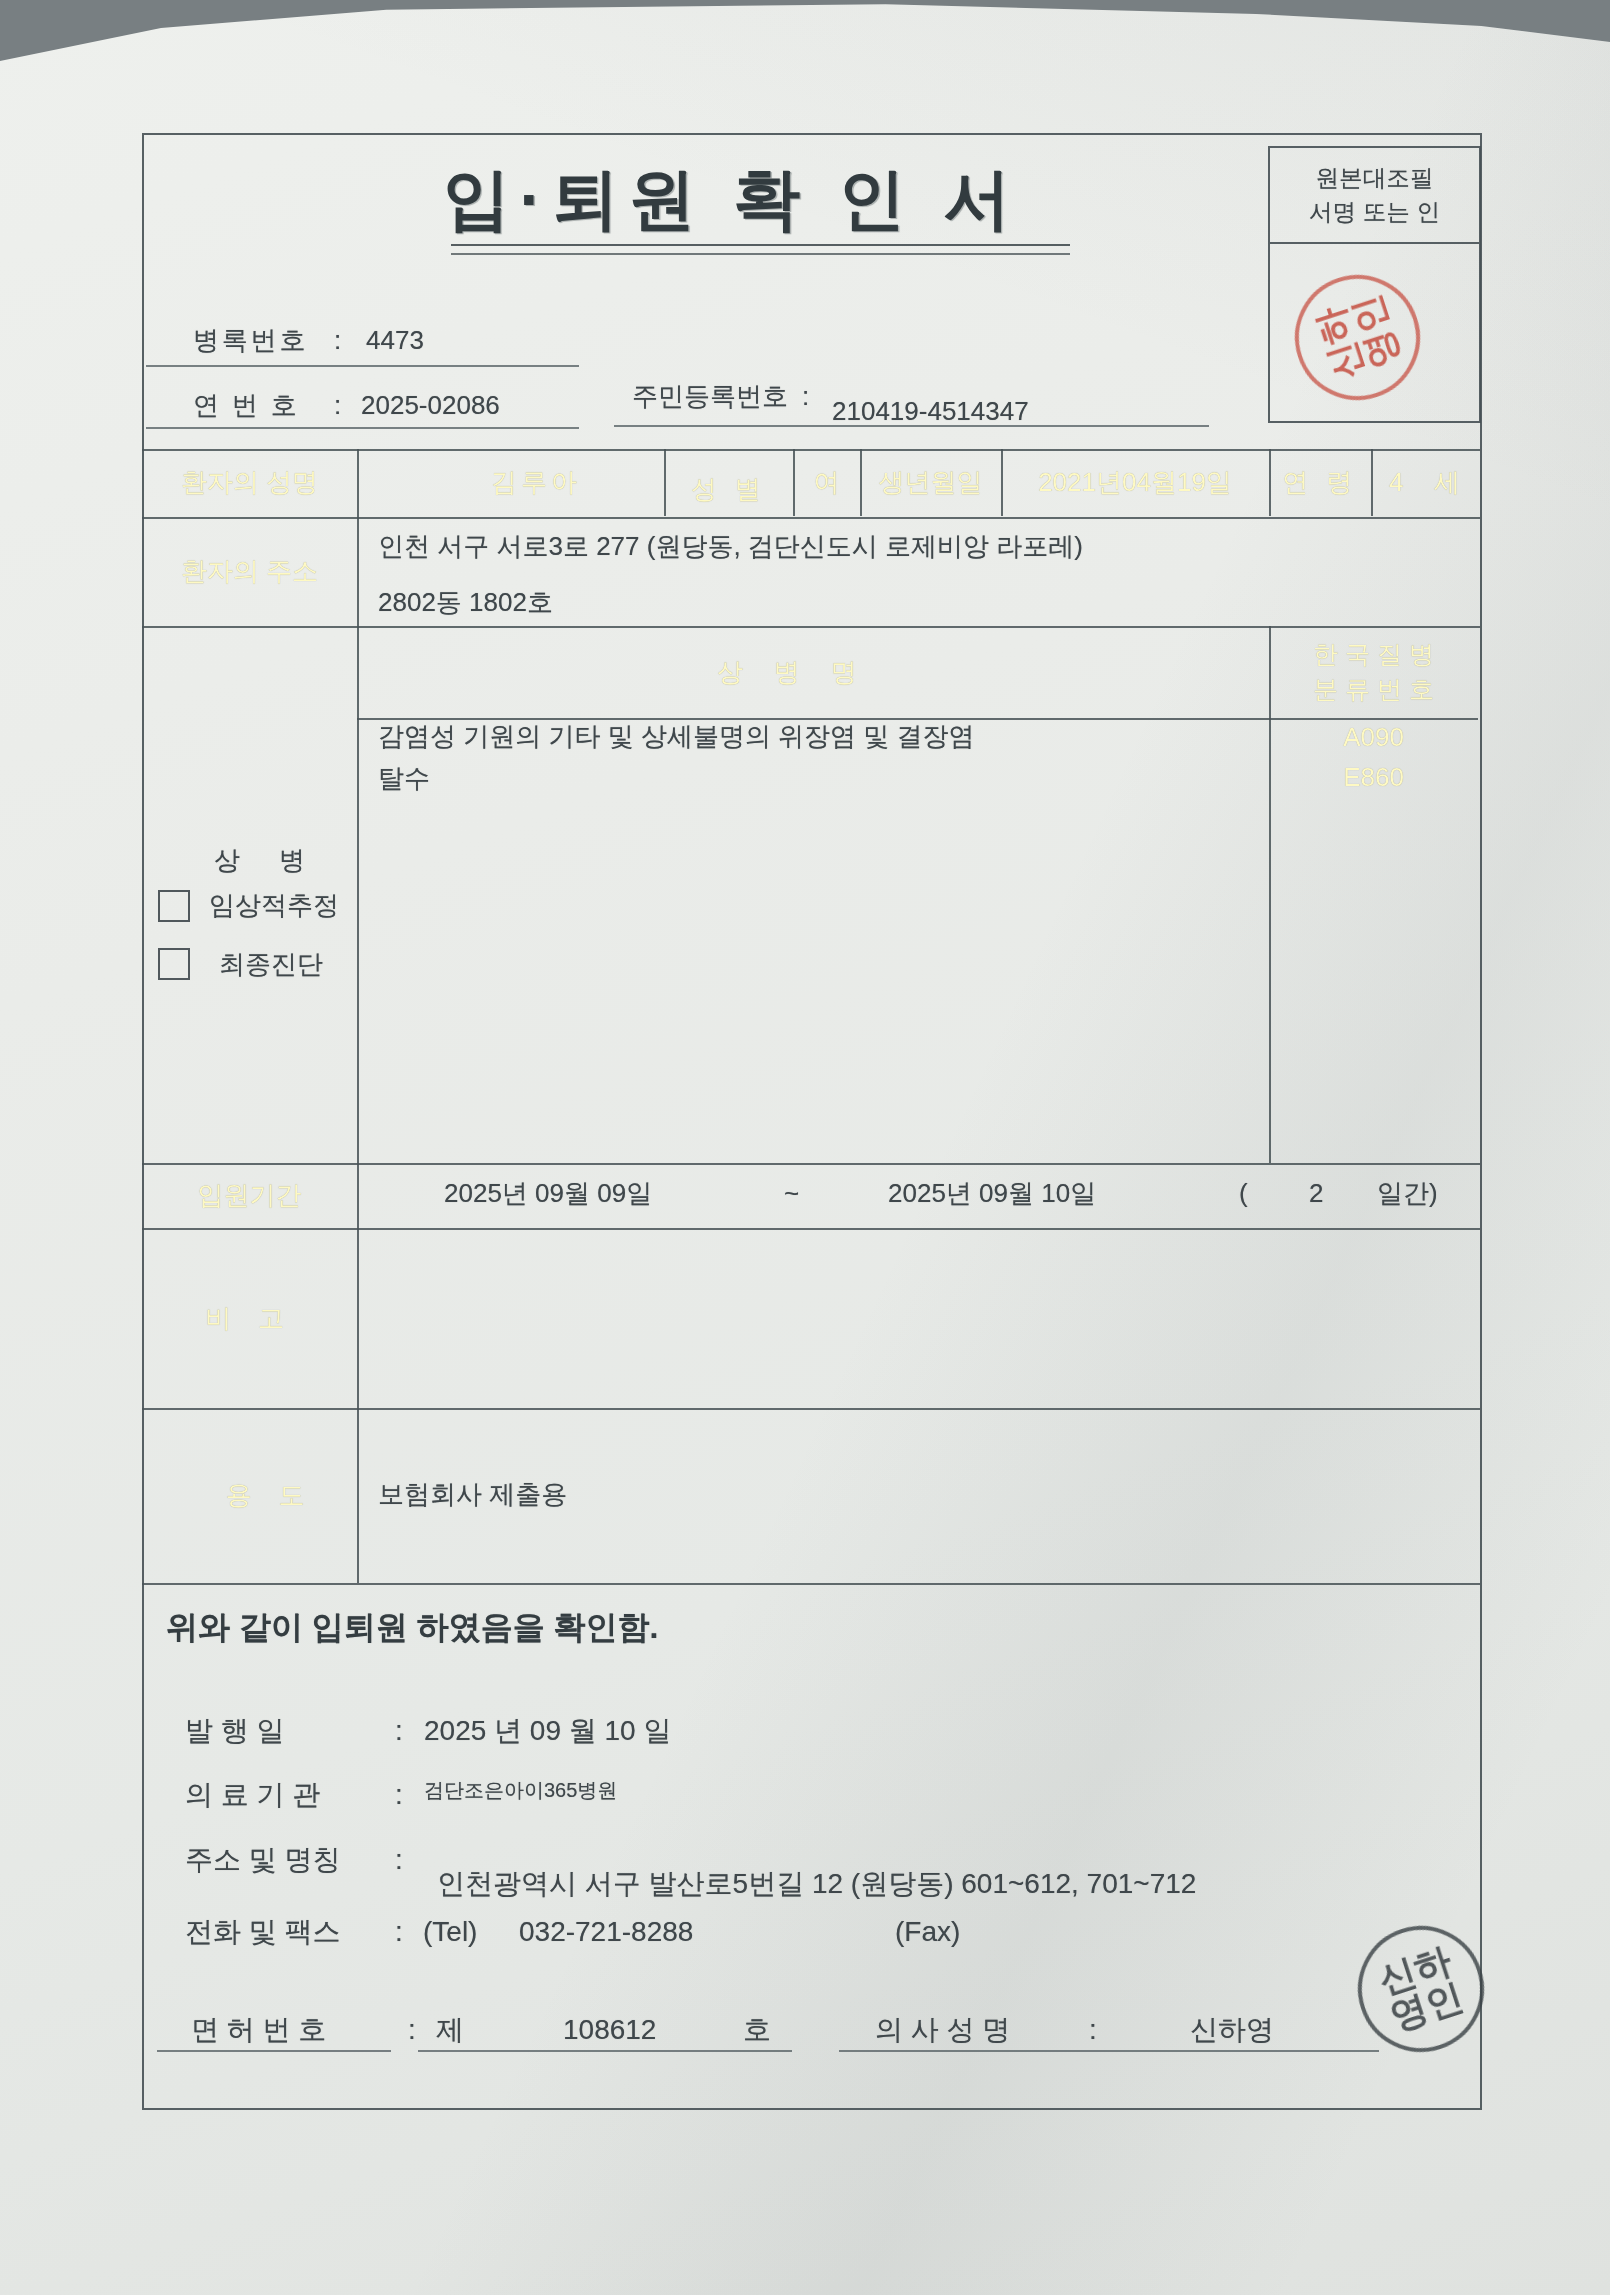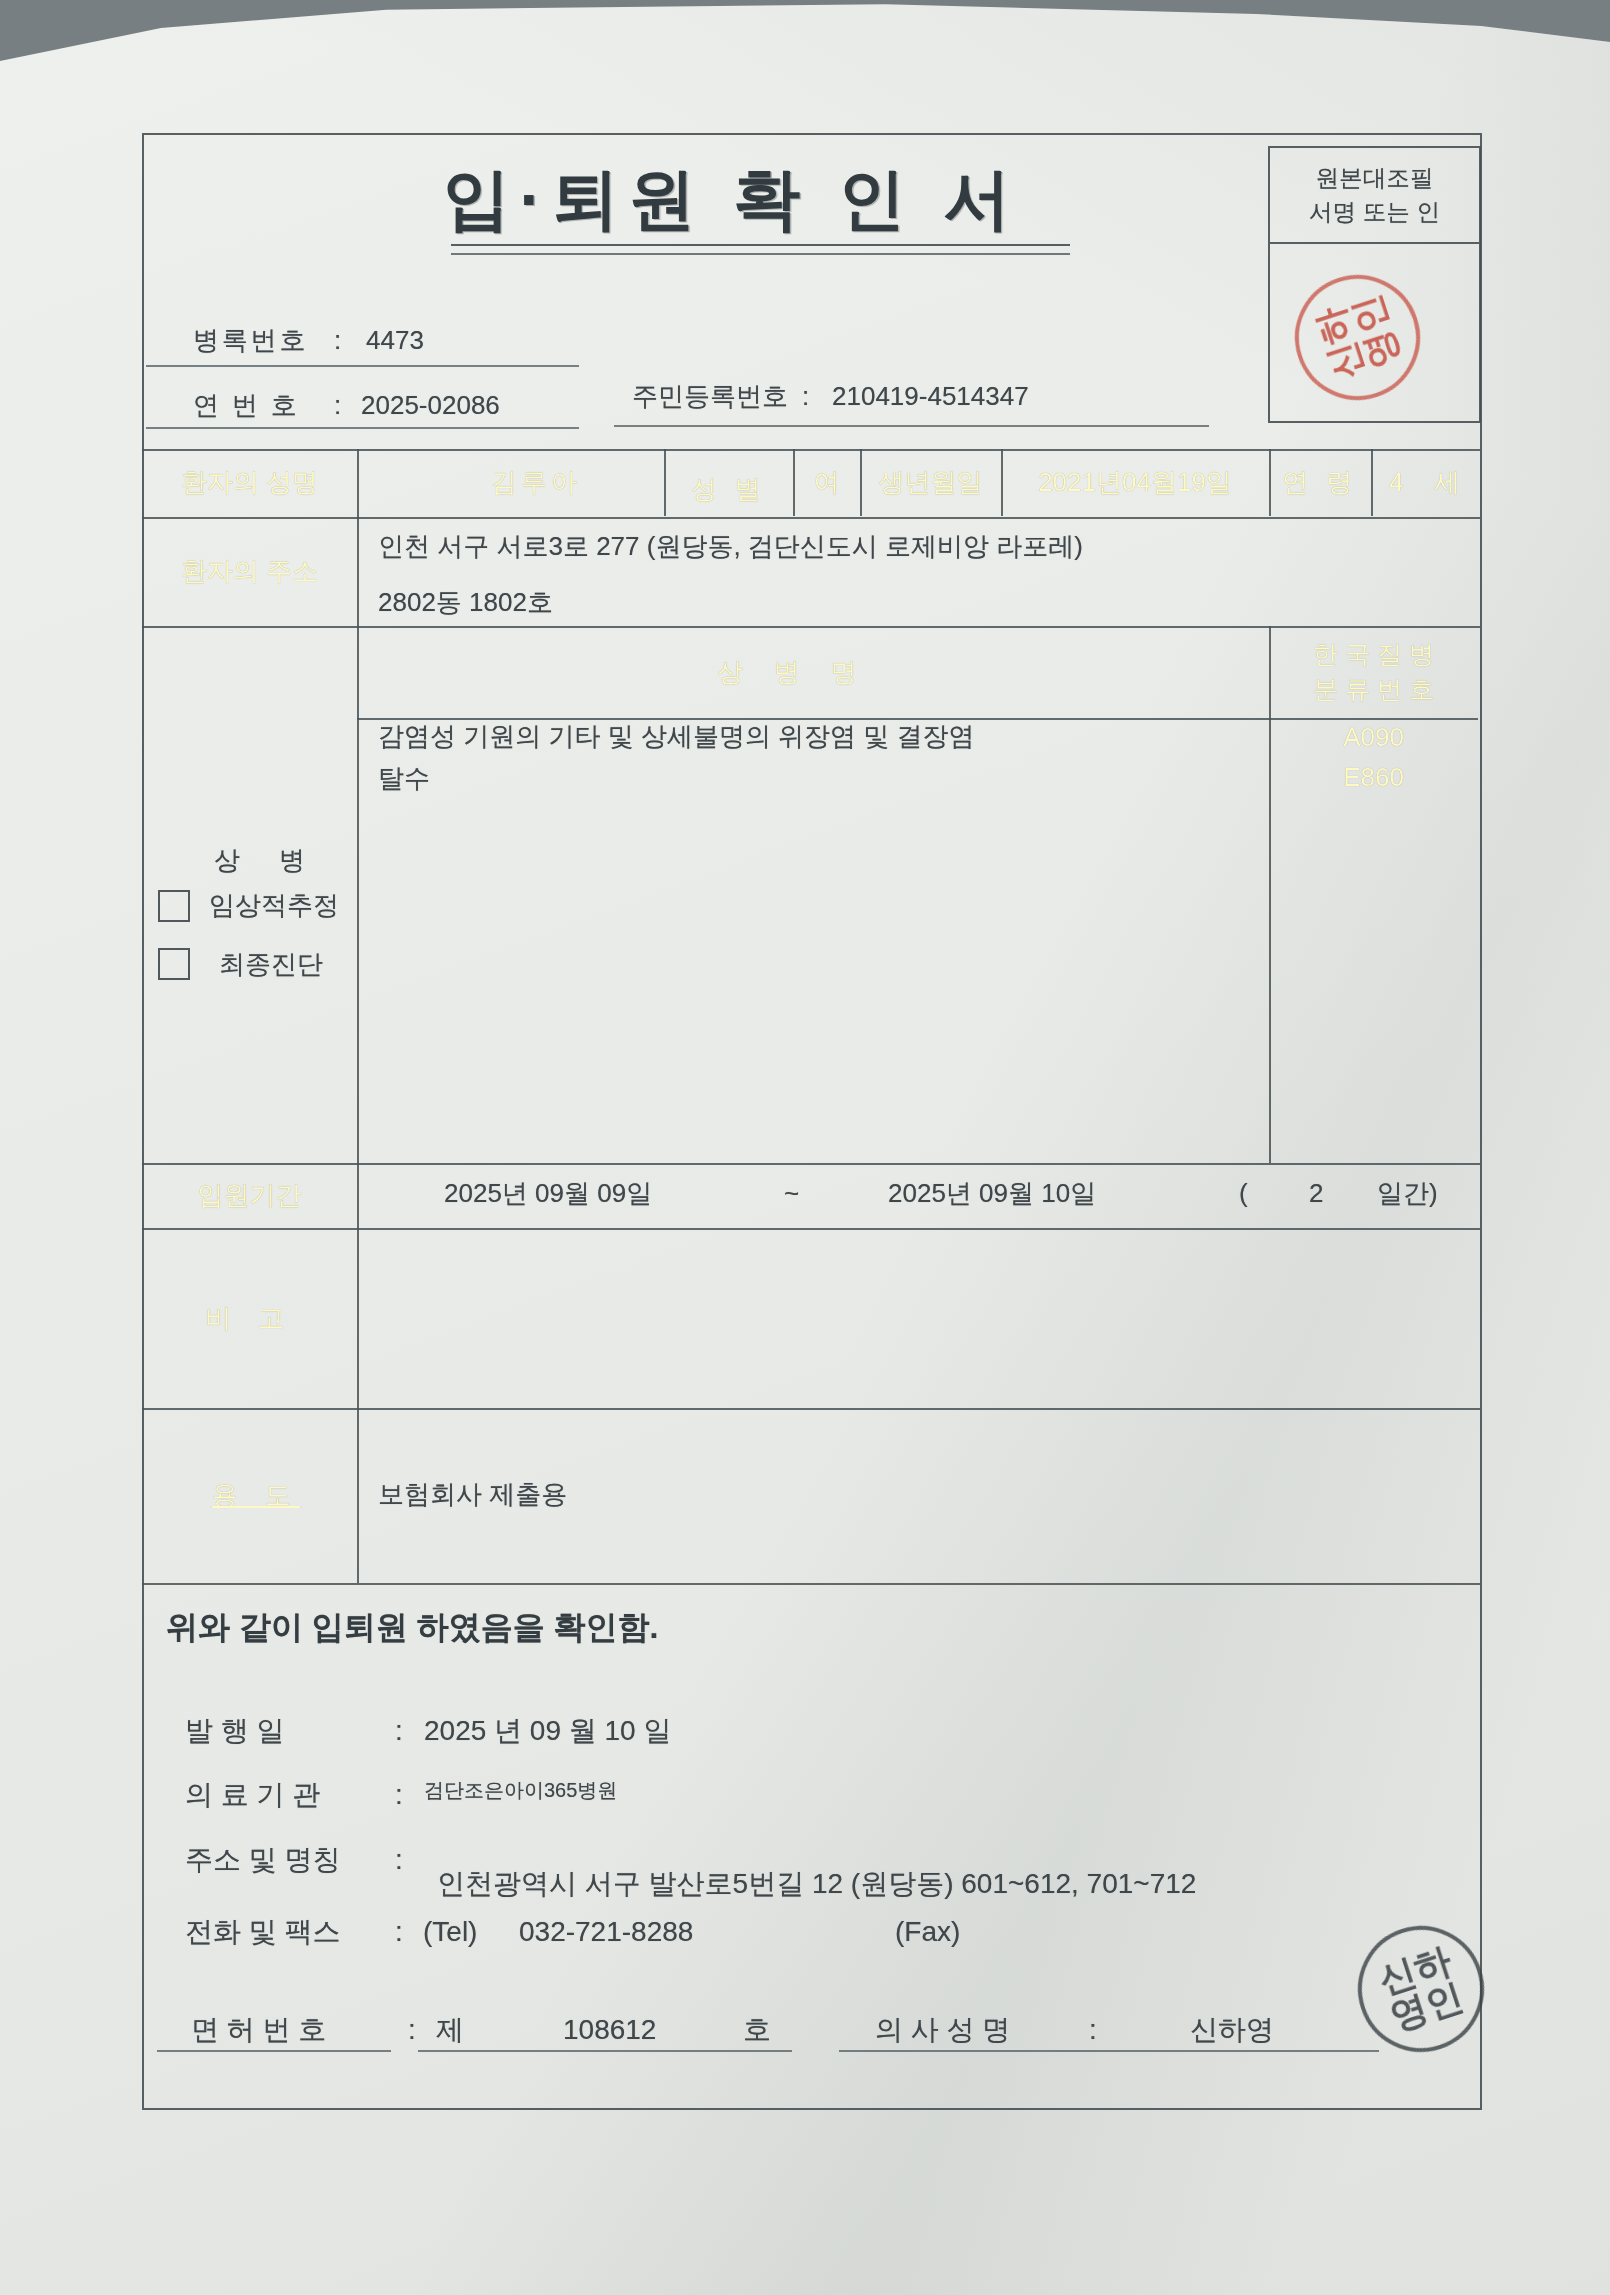--- a/index.html
+++ b/index.html
@@ -76,21 +76,21 @@
 <div class="txt" style="left:366px;top:325px;">4473</div>
 <div class="ul" style="left:146px;top:365px;width:433px;"></div>
 
 <div class="txt" style="left:193px;top:390px;letter-spacing:2.8px;">연 번 호</div>
 <div class="txt" style="left:334px;top:390px;">:</div>
 <div class="txt" style="left:361px;top:390px;">2025-02086</div>
 <div class="ul" style="left:146px;top:427px;width:433px;"></div>
 
 <div class="txt" style="left:632px;top:381px;">주민등록번호</div>
 <div class="txt" style="left:802px;top:381px;">:</div>
-<div class="txt" style="left:832px;top:381px;">210419-4514347</div>
+<div class="txt" style="left:832px;top:396px;">210419-4514347</div>
 <div class="ul" style="left:614px;top:425px;width:595px;"></div>
 
 <div class="hl" style="left:142px;top:449px;width:1338px;"></div>
 <div class="hl" style="left:142px;top:517px;width:1338px;"></div>
 <div class="hl" style="left:142px;top:626px;width:1338px;"></div>
 <div class="hl" style="left:357px;top:718px;width:1121px;"></div>
 <div class="hl" style="left:142px;top:1163px;width:1338px;"></div>
 <div class="hl" style="left:142px;top:1228px;width:1338px;"></div>
 <div class="hl" style="left:142px;top:1408px;width:1338px;"></div>
 <div class="hl" style="left:142px;top:1583px;width:1338px;"></div>
@@ -139,21 +139,21 @@
 <div class="txt" style="left:444px;top:1178px;">2025년  09월  09일</div>
 <div class="txt" style="left:784px;top:1178px;">~</div>
 <div class="txt" style="left:888px;top:1178px;">2025년  09월  10일</div>
 <div class="txt" style="left:1239px;top:1178px;">(</div>
 <div class="txt" style="left:1309px;top:1178px;">2</div>
 <div class="txt" style="left:1377px;top:1178px;">일간)</div>
 
 <div class="cell" style="left:142px;top:1228px;width:215px;height:180px;letter-spacing:9.7px;">비  고</div>
 <div class="txt" style="left:378px;top:1304px;"></div>
 
-<div class="cell" style="left:128px;top:1408px;width:256px;height:175px;letter-spacing:9.7px;text-decoration:underline;">용  도</div>
+<div class="cell" style="left:142px;top:1408px;width:256px;height:175px;letter-spacing:9.7px;">용  도</div>
 <div class="txt" style="left:378px;top:1479px;">보험회사  제출용</div>
 
 <div class="txt bold" style="left:166px;top:1608px;font-size:32px;color:#343d41;">위와 같이 입퇴원 하였음을 확인함.</div>
 
 <div class="txt" style="left:185px;top:1714px;font-size:28px;">발   행   일</div>
 <div class="txt" style="left:395px;top:1714px;font-size:28px;">:</div>
 <div class="txt" style="left:424px;top:1714px;font-size:28px;">2025  년  09 월  10 일</div>
 
 <div class="txt" style="left:185px;top:1778px;font-size:28px;">의 료 기 관</div>
 <div class="txt" style="left:395px;top:1778px;font-size:28px;">:</div>

